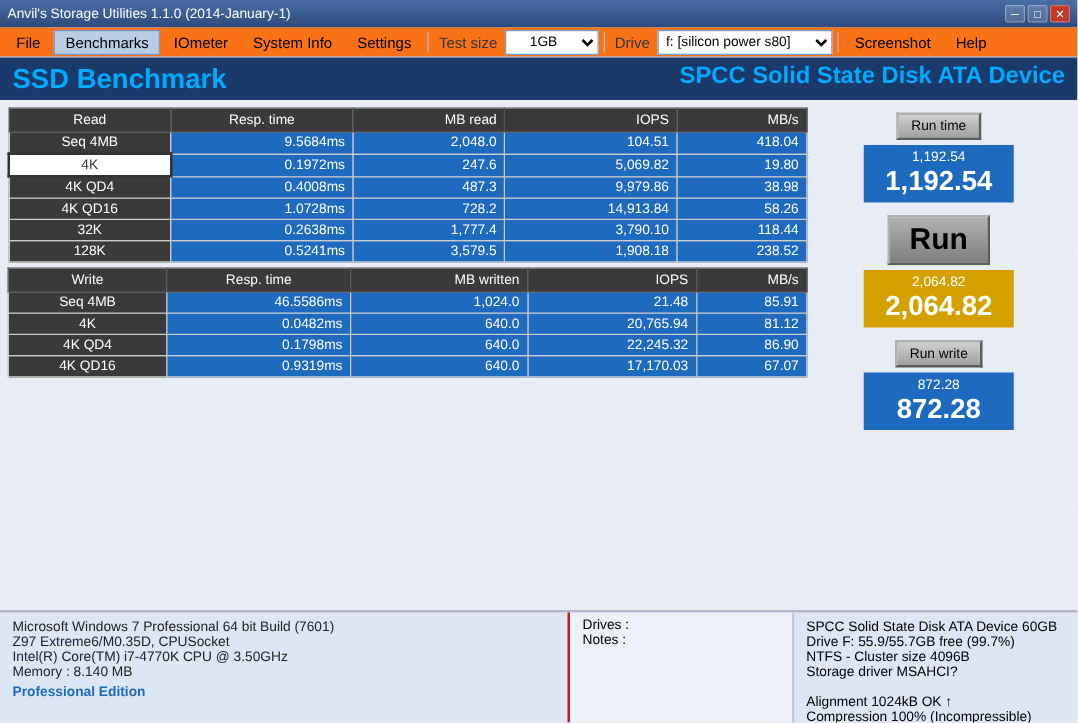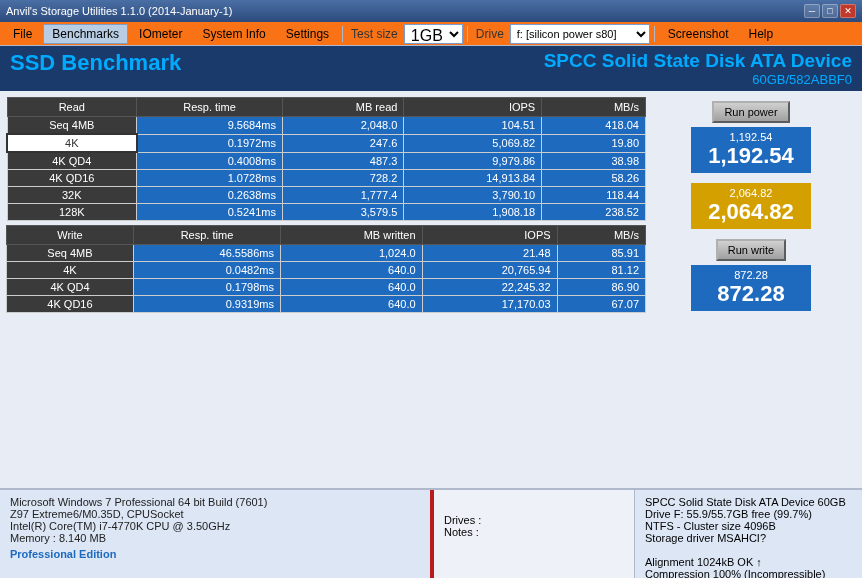--- a/index.html
+++ b/index.html
@@ -46,22 +46,22 @@
       cursor: pointer;
       font-size: 12px;
       border: 1px solid transparent;
     }
     .menu-item.active { background: #b8cce4; border-color: #7a9cc8; }
     .menu-separator { width: 1px; background: #b0b8cc; height: 16px; margin: 0 2px; }
     .menu-label { font-size: 12px; color: #333; padding: 0 4px; }
     .test-size-select {
       background: white;
       border: 1px solid #7a9cc8;
-      padding: 1px 2px;
-      font-size: 16px;
+      padding: 1px 15px;
+      font-size: 11px;
       height: 20px;
     }
     .drive-select {
       background: white;
       border: 1px solid #7a9cc8;
       padding: 1px 2px;
       font-size: 11px;
       height: 20px;
       width: 140px;
     }
@@ -210,25 +210,25 @@
       font-size: 11px;
       color: #222;
       background: #dce6f5;
     }
     .status-left .pro-edition {
       color: #1e6abf;
       font-weight: bold;
       margin-top: 4px;
     }
     .status-middle {
-      width: 204px;
-      padding: 24px 10px;
+      width: 180px;
+      padding: 4px 10px;
       font-size: 11px;
       background: #eef2f8;
-      border-left: 4px solid #b91c1c;
+      border-left: 2px solid #b91c1c;
     }
     .status-right {
       width: 228px;
       padding: 6px 10px;
       font-size: 11px;
       background: #dce6f5;
       border-left: 1px solid #b0b8cc;
     }
   </style>
 </head>
@@ -265,21 +265,20 @@
   <div class="menu-item">Screenshot</div>
   <div class="menu-item">Help</div>
 </div>
 
 <div id="main">
 
   <div id="header">
     <span class="ssd-title">SSD Benchmark</span>
     <div class="device-info">
       <div class="device-name">SPCC Solid State Disk ATA Device</div>
-      <div class="device-id">60GB/582ABBF0</div>
     </div>
   </div>
 
   <div id="content">
 
     <div id="tables">
 
       <table class="bench-table">
         <thead>
           <tr>
@@ -375,28 +374,29 @@
             <td class="blue">17,170.03</td>
             <td class="blue">67.07</td>
           </tr>
         </tbody>
       </table>
     </div>
 
     <div id="scores">
 
       <div class="score-block">
-        <button class="run-btn">Run power</button>
+        <button class="run-btn">Run time</button>
         <div class="score-display blue">
           <span class="score-label">1,192.54</span>
           <span class="score-value">1,192.54</span>
         </div>
       </div>
 
       <div class="score-block">
+        <button class="run-btn large">Run</button>
         <div class="score-display gold">
           <span class="score-label">2,064.82</span>
           <span class="score-value">2,064.82</span>
         </div>
       </div>
 
       <div class="score-block">
         <button class="run-btn">Run write</button>
         <div class="score-display blue">
           <span class="score-label">872.28</span>

